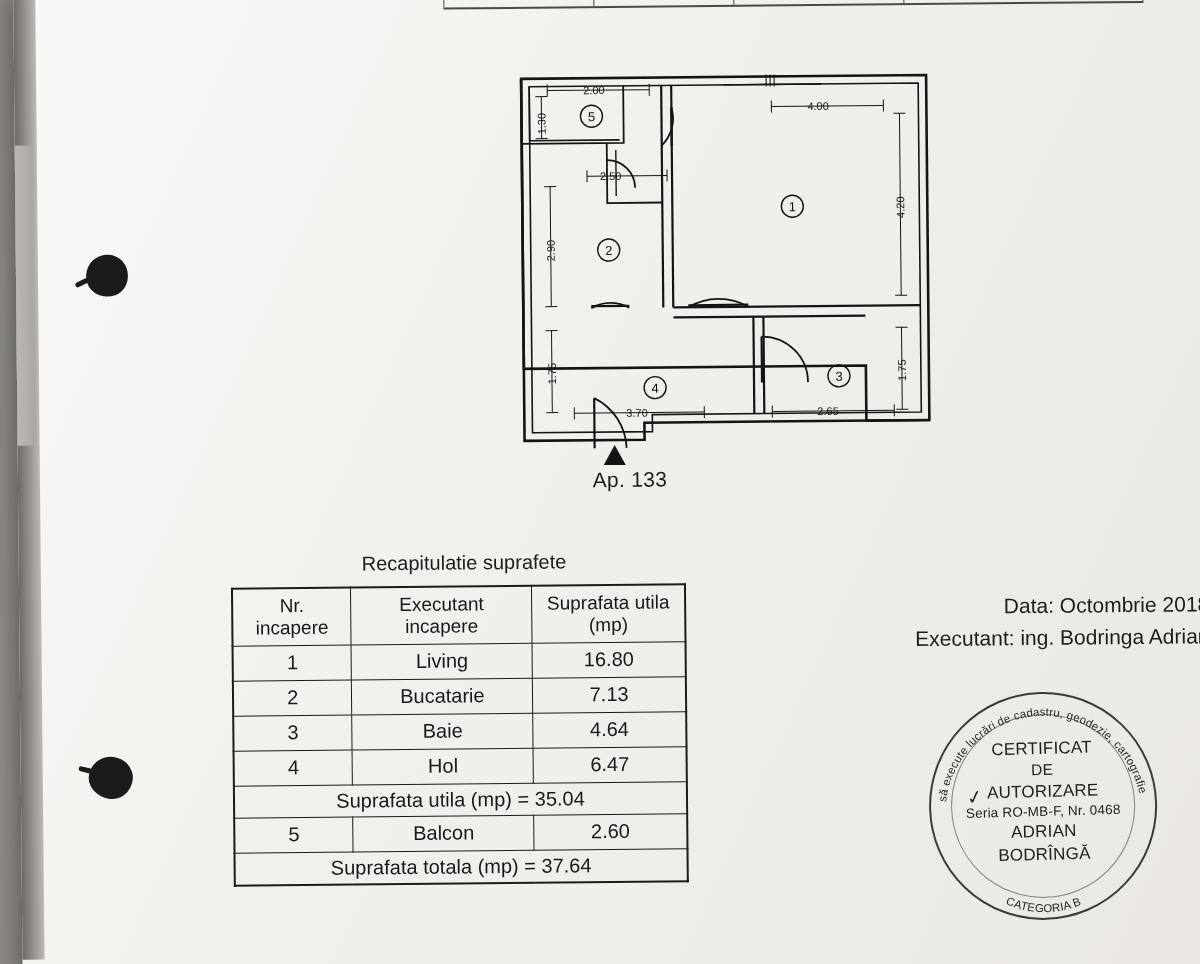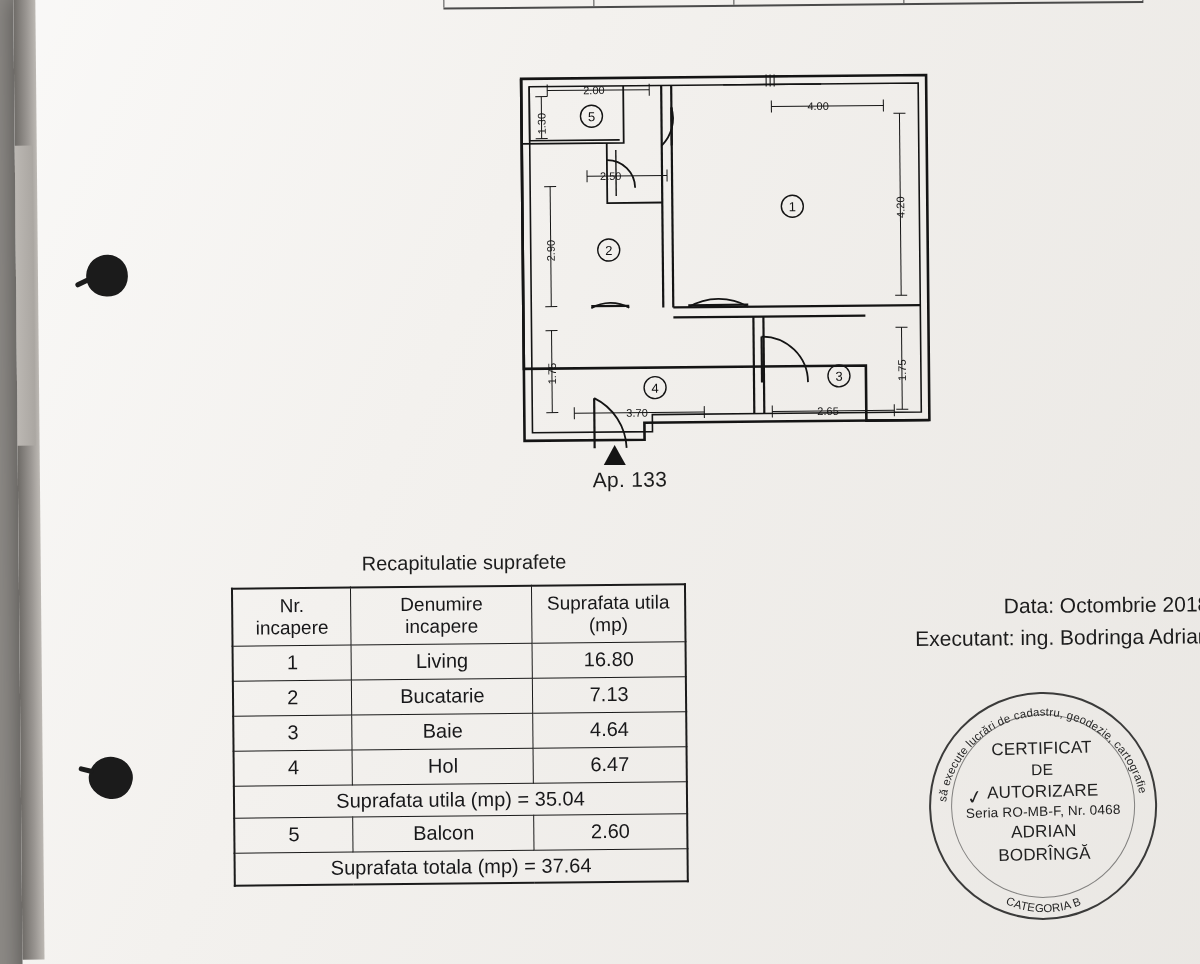--- a/index.html
+++ b/index.html
@@ -231,21 +231,21 @@
   <div class="recap-title">Recapitulatie suprafete</div>
 
   <table class="recap">
     <tbody>
         <tr>
       <th class="col-nr">
         <span>Nr.</span><br>
         <span>incapere</span>
       </th>
       <th class="col-den">
-        <span>Denumire</span><br>
+        <span>Executant</span><br>
         <span>incapere</span>
       </th>
       <th class="col-sup">
         <span>Suprafata utila</span><br>
         <span>(mp)</span>
       </th>
     </tr>
     <tr class="row-h">
       <td>1</td>
       <td>Living</td>

